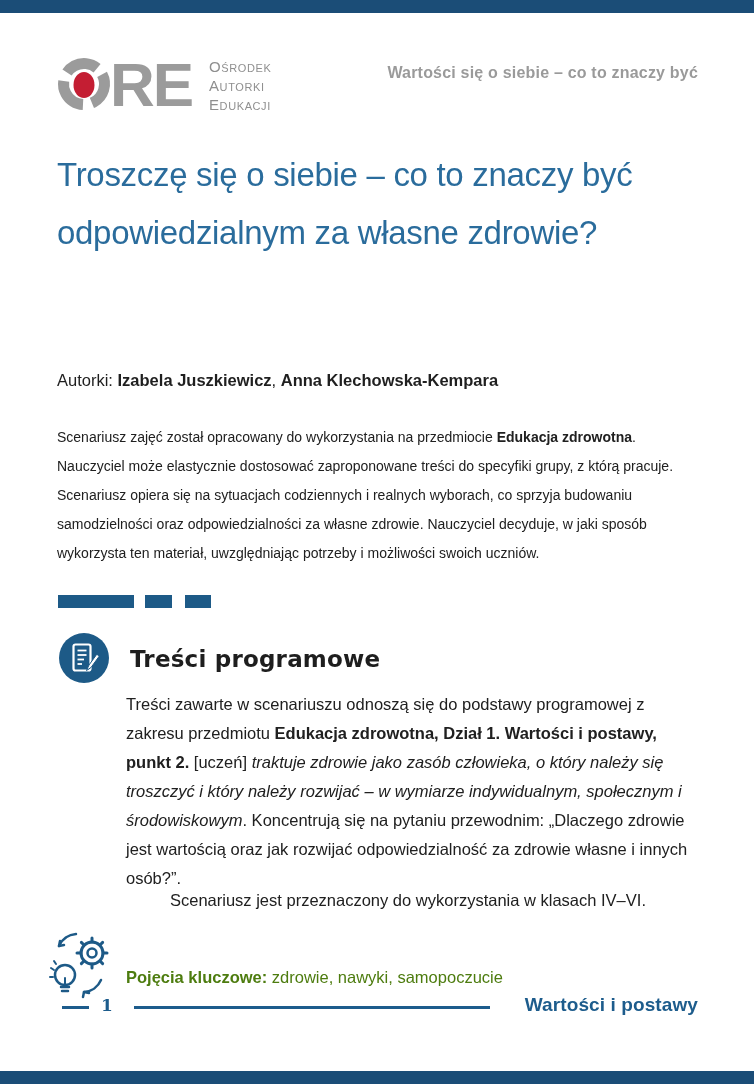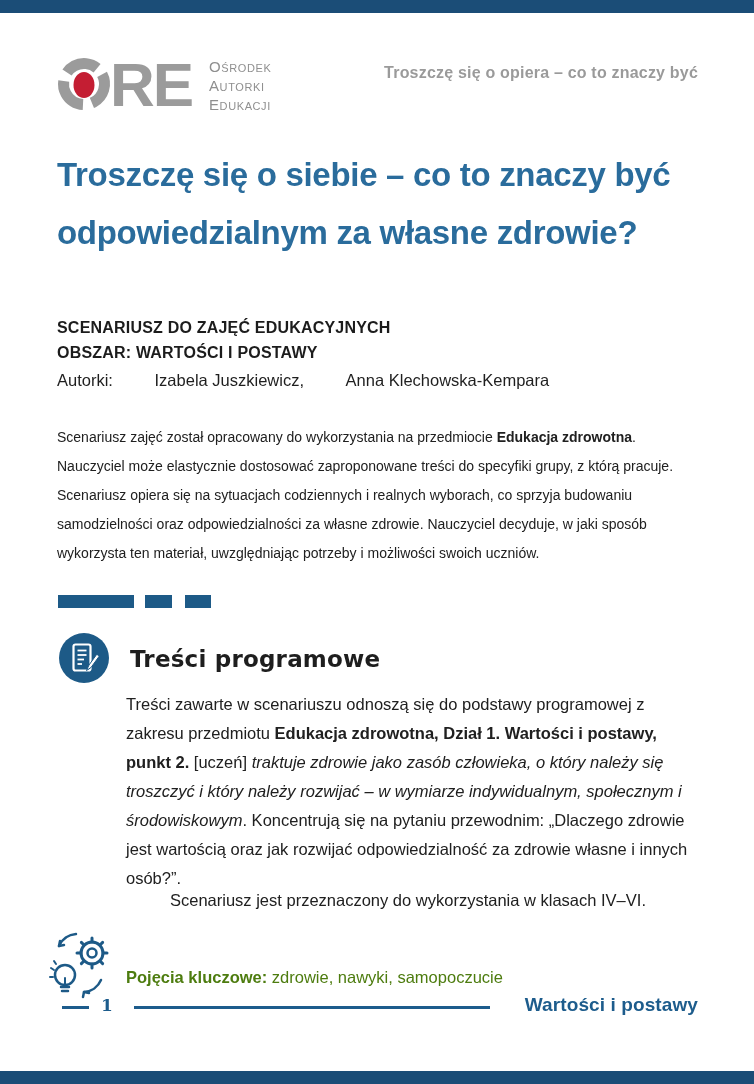--- a/index.html
+++ b/index.html
@@ -31,34 +31,34 @@
   .running-title {
     position: absolute; right: 56px; top: 60px;
     width: 360px; text-align: right;
     font-size: 16px; line-height: 26px; font-weight: 700;
     color: #9a9a9a; letter-spacing: 0.2px;
   }
 
   
   .doc-title {
     position: absolute; left: 57px; top: 146px; width: 648px;
-    font-size: 33px; line-height: 58px; font-weight: 700;
+    font-size: 33px; line-height: 58px; font-weight: 400;
     letter-spacing: -0.3px;
     color: #2a6c9c;
   }
   .doc-subtitle {
     position: absolute; left: 57px; top: 315px;
     font-size: 16px; line-height: 25px; font-weight: 700;
     color: #1c1c1c; letter-spacing: 0.2px;
   }
   .authors {
     position: absolute; left: 57px; top: 371px;
     font-size: 16.5px; color: #1f1f1f;
   }
-  .authors .bold { font-weight: 400; margin-left: 37px; }
+  .authors .bold { font-weight: 700; }
 
   .intro-par {
     position: absolute; left: 57px; top: 423px; width: 650px;
     font-size: 14px; line-height: 29px; color: #202020;
   }
   .bold { font-weight: 700; }
   .italic { font-style: italic; }
 
   
   .deco-bars {
@@ -125,29 +125,25 @@
     <ellipse cx="27" cy="30" rx="10.5" ry="13" fill="#c41e33"></ellipse>
     <text x="53" y="51" font-family="Liberation Sans, sans-serif" font-size="62" font-weight="700" fill="#9b9b9b" letter-spacing="-2">RE</text>
   </svg>
   <div class="logo-org">
     <div>Ośrodek</div>
     <div>Autorki</div>
     <div>Edukacji</div>
   </div>
 
   <div class="running-title">
-    <div>Troszczę się o opiera – co to znaczy być</div>
+    <div>Wartości się o siebie – co to znaczy być</div>
   </div>
 
   <h1 class="doc-title">Troszczę się o siebie – co to znaczy być odpowiedzialnym za własne zdrowie?</h1>
 
-  <div class="doc-subtitle">
-    <div>SCENARIUSZ DO ZAJĘĆ EDUKACYJNYCH</div>
-    <div>OBSZAR: WARTOŚCI I POSTAWY</div>
-  </div>
 
   <div class="authors"><span>Autorki: </span><span class="bold">Izabela Juszkiewicz</span><span>, </span><span class="bold">Anna Klechowska-Kempara</span></div>
 
   <p class="intro-par"><span>Scenariusz zajęć został opracowany do wykorzystania na przedmiocie </span><span class="bold">Edukacja zdrowotna</span><span>. Nauczyciel może elastycznie dostosować zaproponowane treści do specyfiki grupy, z którą pracuje. Scenariusz opiera się na sytuacjach codziennych i realnych wyborach, co sprzyja budowaniu samodzielności oraz odpowiedzialności za własne zdrowie. Nauczyciel decyduje, w jaki sposób wykorzysta ten materiał, uwzględniając potrzeby i możliwości swoich uczniów.</span></p>
 
   <div class="deco-bars">
     <div class="bar b1"></div>
     <div class="bar b2"></div>
     <div class="bar b3"></div>
   </div>

